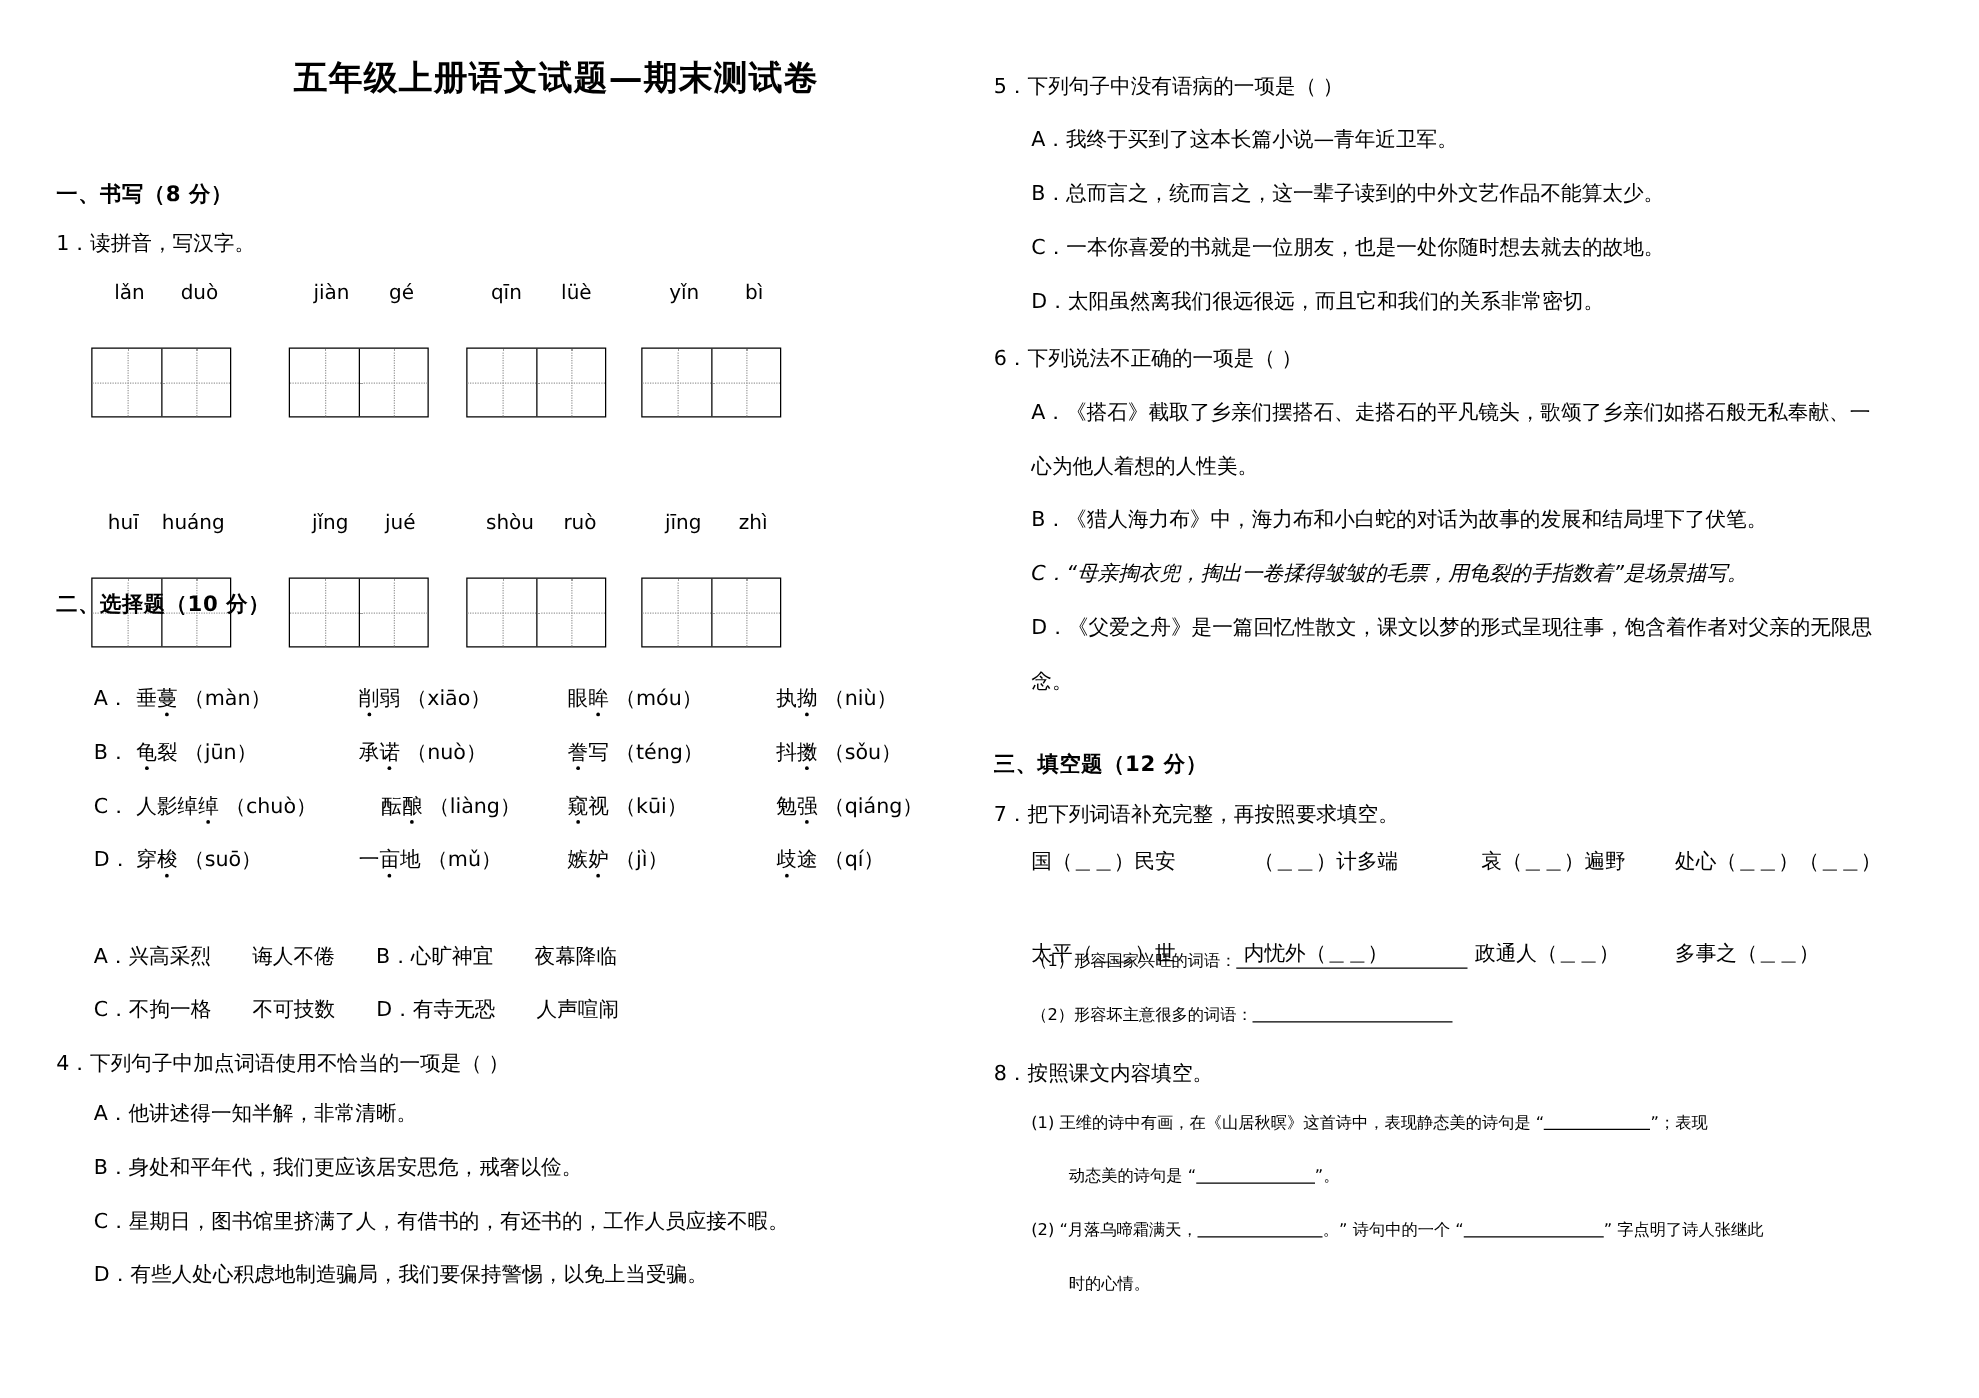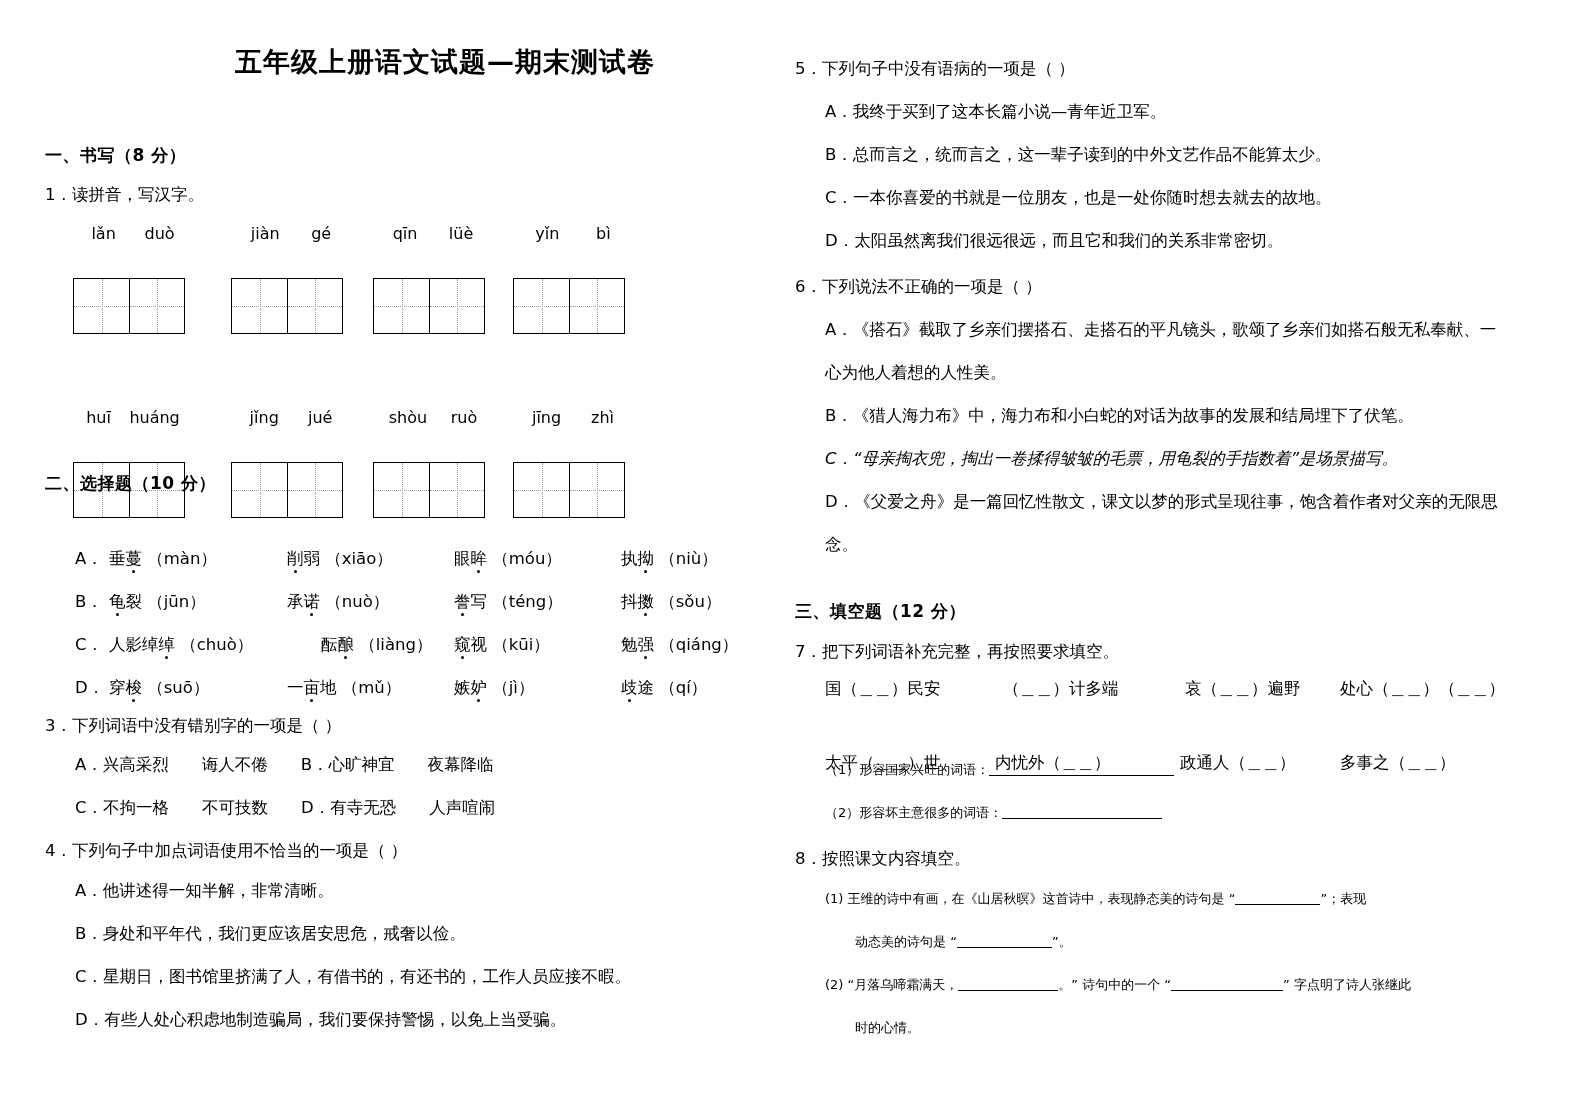--- a/index.html
+++ b/index.html
@@ -263,37 +263,34 @@
           <div style="position: relative; height: 43px; font-size: 16.5px;">
             <span style="position: absolute; left: 0px;">B．</span>
             <span style="position: absolute; left: 34px; white-space: nowrap;"><span class="dot">龟</span><span>裂</span><span> （jūn）</span></span>
             <span style="position: absolute; left: 212px; white-space: nowrap;"><span>承</span><span class="dot">诺</span><span> （nuò）</span></span>
             <span style="position: absolute; left: 379px; white-space: nowrap;"><span class="dot">誊</span><span>写</span><span> （téng）</span></span>
             <span style="position: absolute; left: 546px; white-space: nowrap;"><span>抖</span><span class="dot">擞</span><span> （sǒu）</span></span>
           </div>
           <div style="position: relative; height: 43px; font-size: 16.5px;">
             <span style="position: absolute; left: 0px;">C．</span>
             <span style="position: absolute; left: 34px; white-space: nowrap;"><span>人影绰</span><span class="dot">绰</span><span> （chuò）</span></span>
-            <span style="position: absolute; left: 224px; white-space: nowrap; padding-left: 22px;"><span>酝</span><span class="dot">酿</span><span> （liàng）</span></span>
+            <span style="position: absolute; left: 208px; white-space: nowrap; padding-left: 22px;"><span>酝</span><span class="dot">酿</span><span> （liàng）</span></span>
             <span style="position: absolute; left: 379px; white-space: nowrap;"><span class="dot">窥</span><span>视</span><span> （kūi）</span></span>
             <span style="position: absolute; left: 546px; white-space: nowrap;"><span>勉</span><span class="dot">强</span><span> （qiáng）</span></span>
           </div>
           <div style="position: relative; height: 43px; font-size: 16.5px;">
             <span style="position: absolute; left: 0px;">D．</span>
             <span style="position: absolute; left: 34px; white-space: nowrap;"><span>穿</span><span class="dot">梭</span><span> （suō）</span></span>
             <span style="position: absolute; left: 212px; white-space: nowrap;"><span>一</span><span class="dot">亩</span><span>地</span><span> （mǔ）</span></span>
             <span style="position: absolute; left: 379px; white-space: nowrap;"><span>嫉</span><span class="dot">妒</span><span> （jì）</span></span>
             <span style="position: absolute; left: 546px; white-space: nowrap;"><span class="dot">歧</span><span>途</span><span> （qí）</span></span>
           </div>
         </div>
     </div>
 
-    <div class="q abs" style="left:0; top:713px;">
-      <span>3．</span><span>下列词语中没有错别字的一项是（    ）</span>
-    </div>
     <div class="opt abs" style="left:0; top:752px;">A．兴高采烈　　诲人不倦　　B．心旷神宜　　夜幕降临</div>
     <div class="opt abs" style="left:0; top:795px;">C．不拘一格　　不可技数　　D．有寺无恐　　人声喧闹</div>
 
     <div class="q abs" style="left:0; top:838px;">
       <span>4．</span><span>下列句子中加点词语使用不恰当的一项是（    ）</span>
     </div>
     <div class="opt abs" style="left:0; top:878px;">A．他讲述得一知半解，非常清晰。</div>
     <div class="opt abs" style="left:0; top:921px;">B．身处和平年代，我们更应该居安思危，戒奢以俭。</div>
     <div class="opt abs" style="left:0; top:964px;">C．星期日，图书馆里挤满了人，有借书的，有还书的，工作人员应接不暇。</div>
     <div class="opt abs" style="left:0; top:1007px;">D．有些人处心积虑地制造骗局，我们要保持警惕，以免上当受骗。</div>

